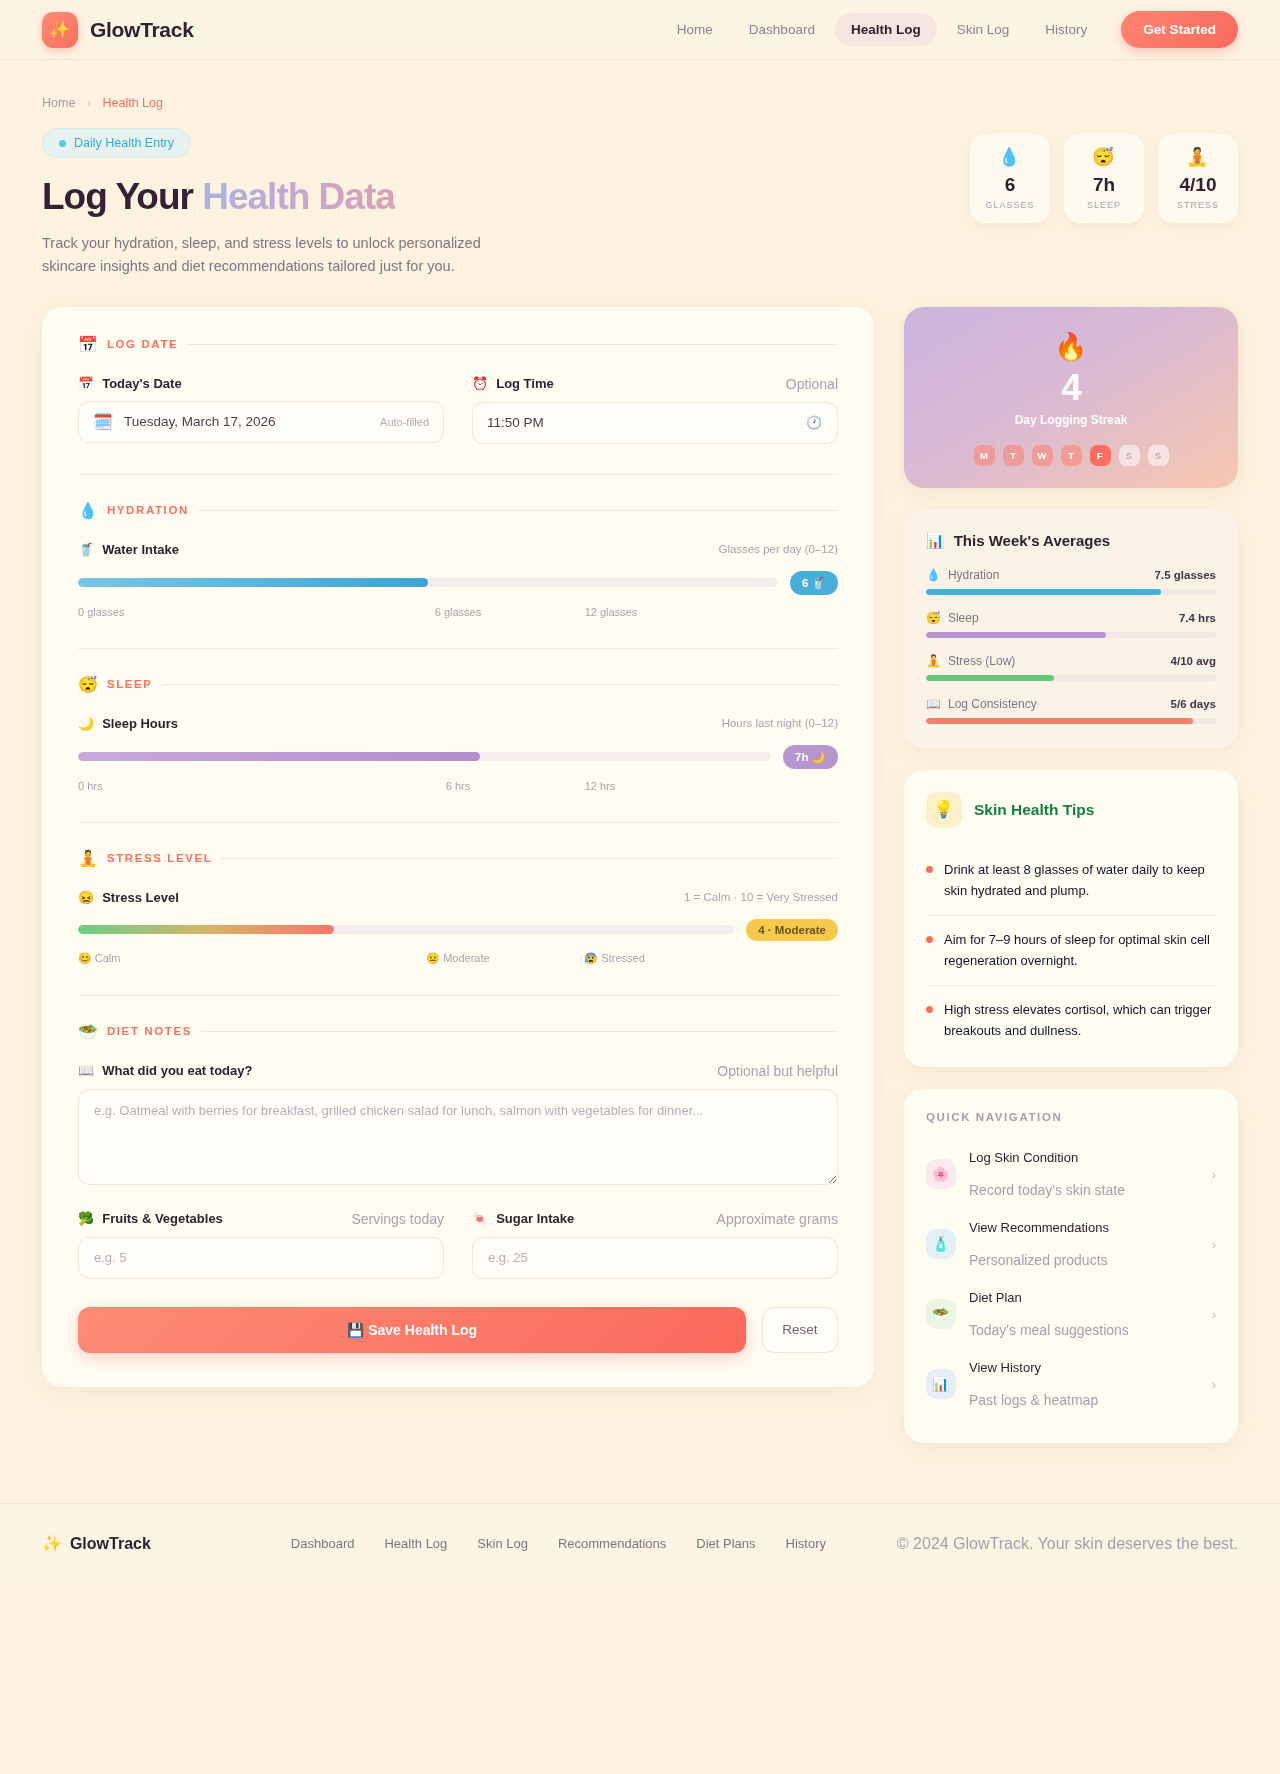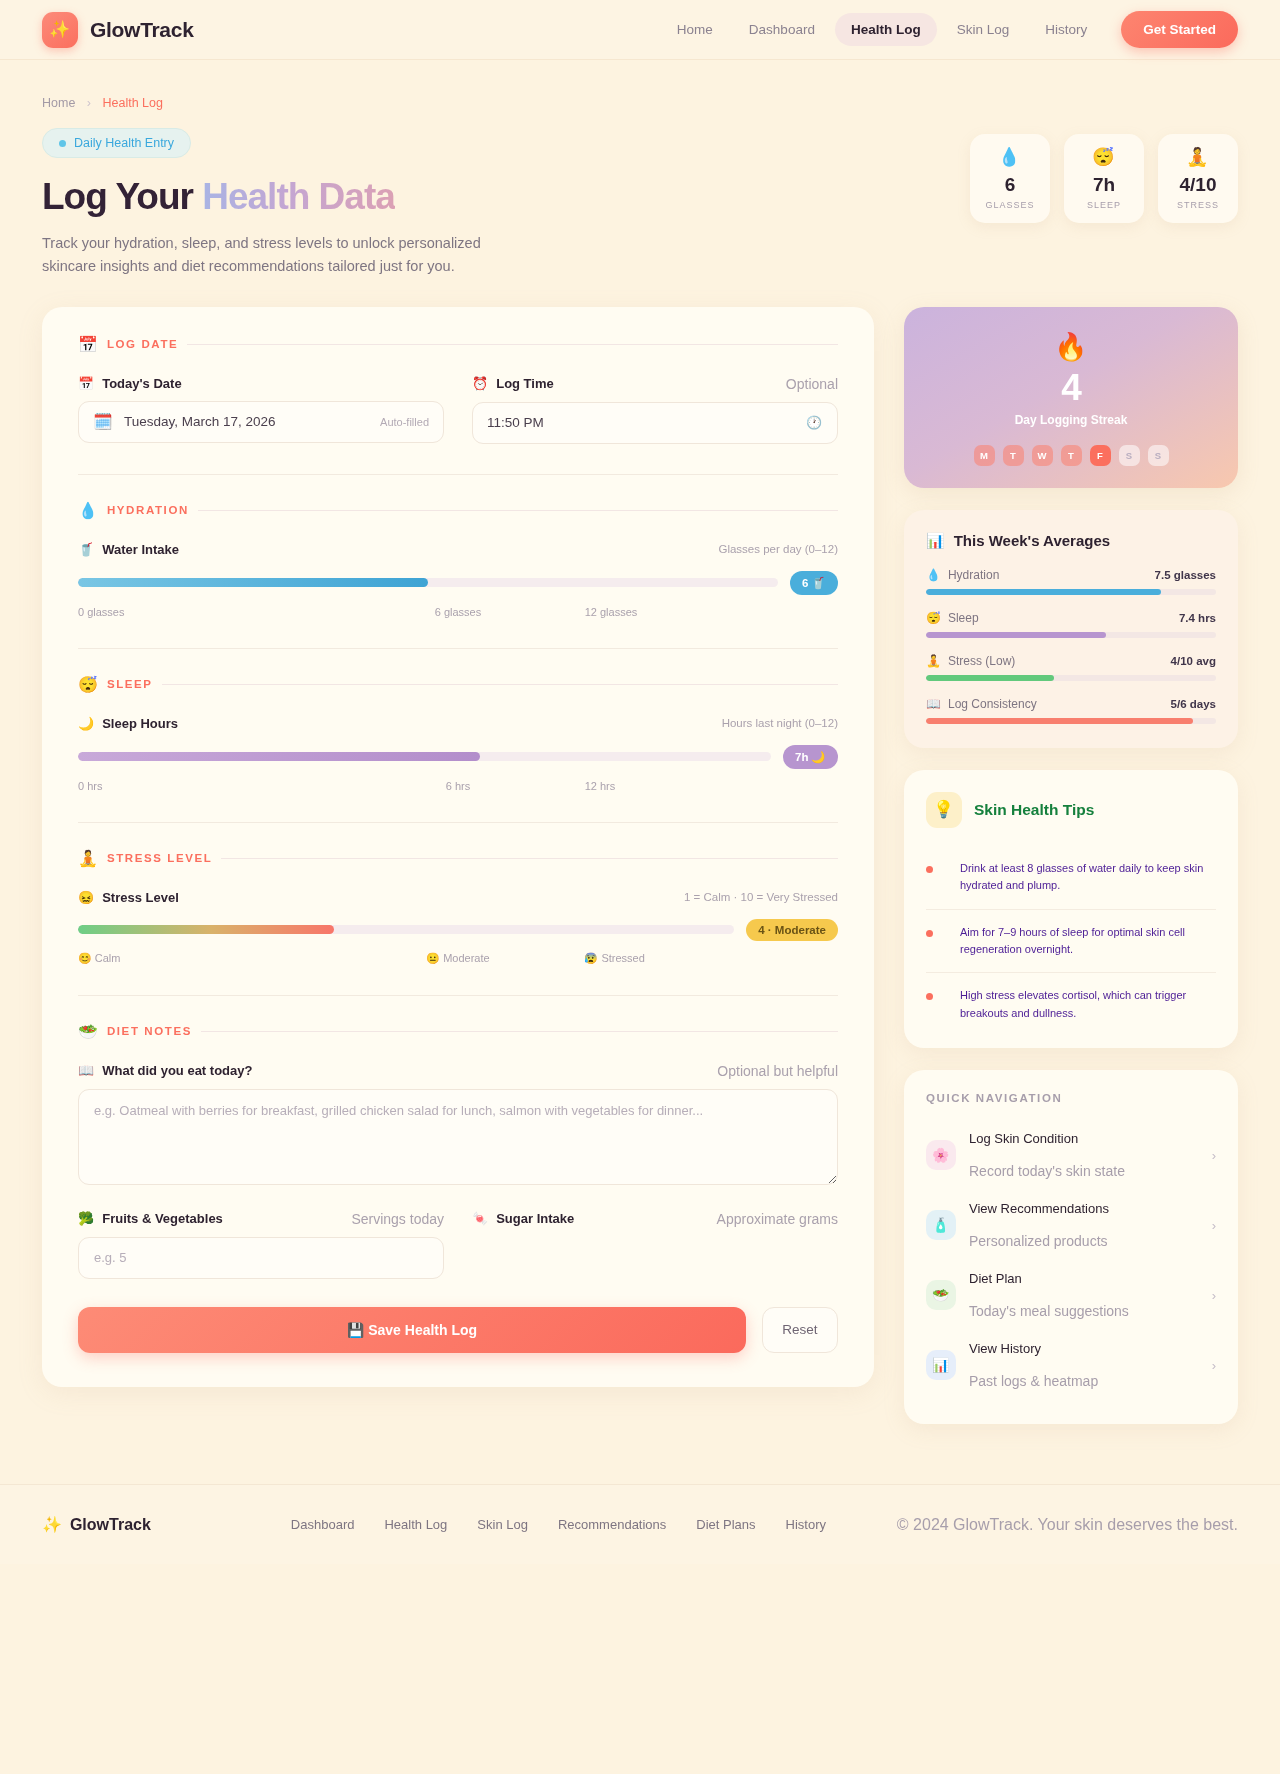--- a/index.html
+++ b/index.html
@@ -186,21 +186,21 @@
   .tips-head { display: flex; align-items: center; gap: 12px; margin-bottom: 18px; }
   .tips-icon {
     width: 36px; height: 36px; border-radius: 11px; background: #fdf0c9;
     display: flex; align-items: center; justify-content: center; font-size: 17px;
   }
   .tips-title { font-size: 15.5px; font-weight: bold; color: #15803d; }
   .tip { display: flex; gap: 11px; padding: 14px 0; border-bottom: 1px solid #f4ece0; }
   .tip:last-child { border-bottom: none; padding-bottom: 2px; }
   .tip:first-of-type { padding-top: 4px; }
   .tip .bullet { width: 7px; height: 7px; border-radius: 50%; background: #fb6f5e; margin-top: 6px; flex: none; }
-  .tip .txt { font-size: 11px; line-height: 1.58; color: #4c1d95; margin-left: 16px; }
+  .tip .txt { font-size: 13px; line-height: 1.58; color: #0f172a; }
 
   .qn-title { font-size: 11.5px; font-weight: bold; letter-spacing: 1.6px; color: #a79eab; margin-bottom: 16px; }
   .qn-item { display: flex; align-items: center; gap: 13px; padding: 11px 0; }
   .qn-ic {
     width: 30px; height: 30px; border-radius: 10px; flex: none;
     display: flex; align-items: center; justify-content: center; font-size: 14px;
   }
   .qn-txt .t1 { font-size: 13px; color: #2e2230; }
   .qn-txt .t2 { font-size: 14px; color: #a79eab; margin-top: 17px; }
   .qn-arrow { margin-left: auto; color: #c5bcc8; font-size: 13px; }
@@ -422,20 +422,21 @@
           <input class="small" placeholder="e.g. 5" style="">
         </div>
         <div class="fld">
           <div class="fld-top">
             <div class="fld-lbl">
               <span>🍬</span>
               <span>Sugar Intake</span>
             </div>
             <span class="fld-hint">Approximate grams</span>
           </div>
+          <input class="small" placeholder="e.g. 25" style="">
         </div>
       </div>
 
       <div class="actions">
         <button class="save-btn">💾 Save Health Log</button>
         <button class="reset-btn">Reset</button>
       </div>
     </div>
 
     <div class="side-col">

